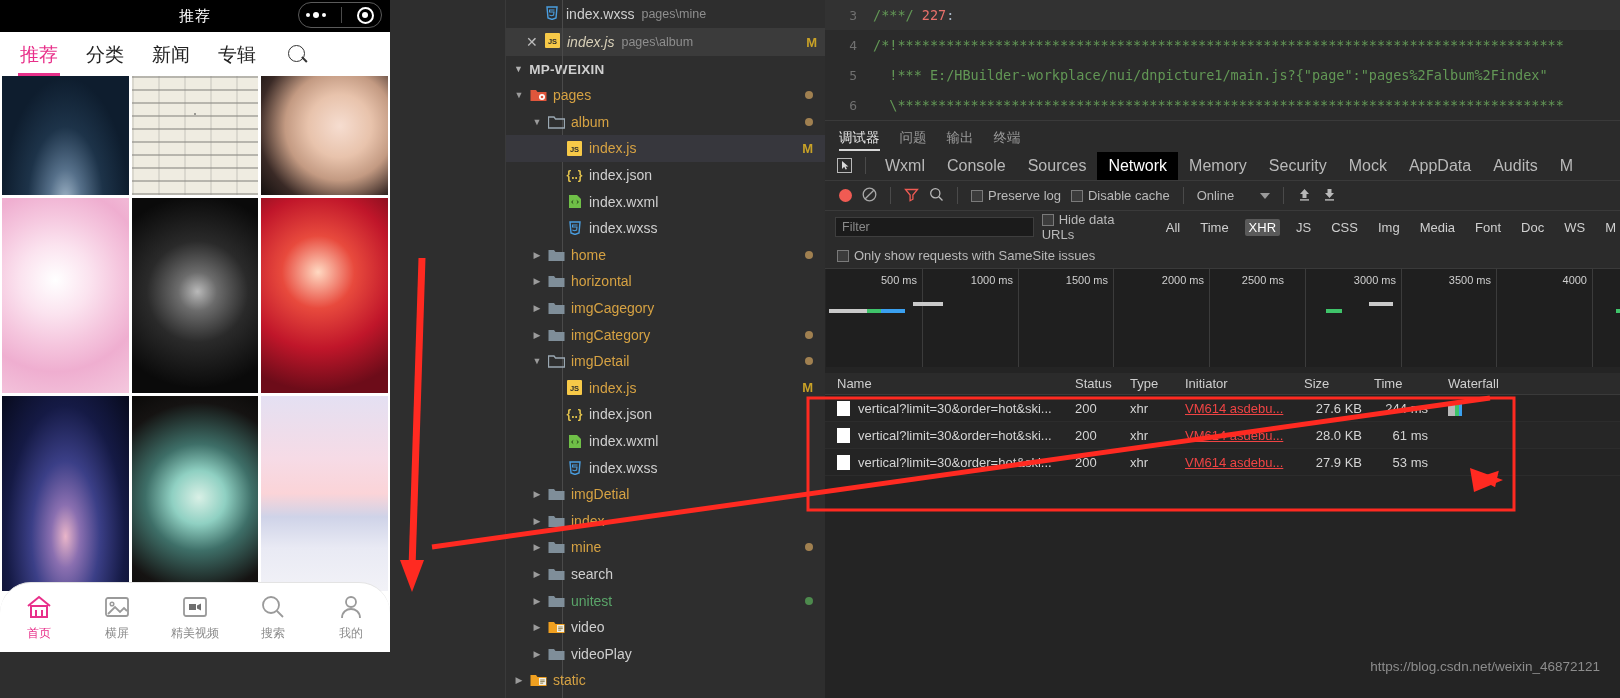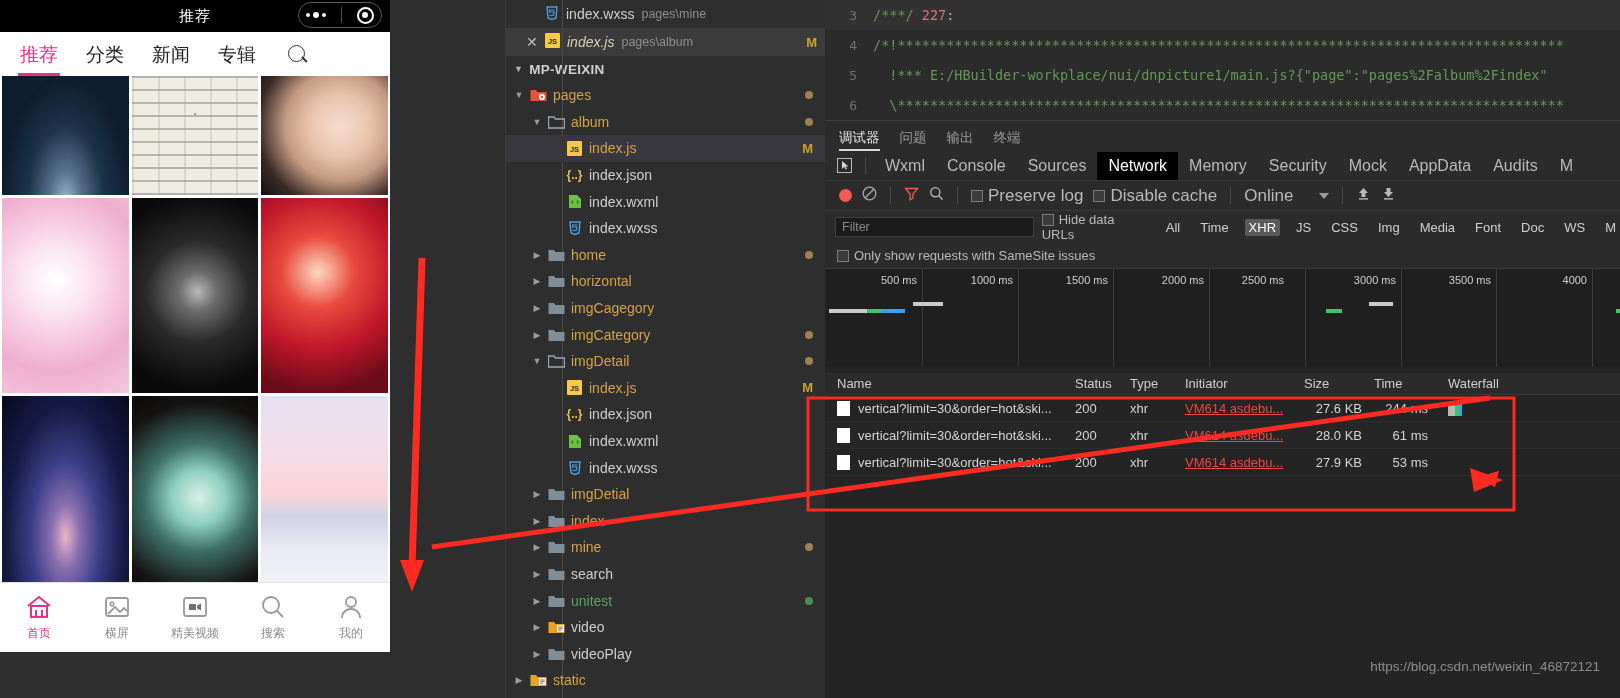--- a/index.html
+++ b/index.html
@@ -80,21 +80,21 @@
       radial-gradient(circle at 45% 38%, #ffd9c2 0%, #e84a3d 26%, #c0162a 55%, #6d0c19 85%),
       linear-gradient(#d3122b, #7a0b1b); }
   .art-avengers { background:
       radial-gradient(ellipse at 50% 72%, #e9b5c9 0%, #8a6fb0 16%, #3b3f87 38%, #151a45 66%, #070a1c 100%); }
   .art-dress { background:
       radial-gradient(circle at 53% 52%, #d9f0e6 0%, #8fd0c2 22%, #3e6f68 44%, #151312 78%, #0a0908 100%); }
   .art-sky { background: linear-gradient(#e4e0f2 0%, #f6dbe6 32%, #fbd4d8 50%, #cfd3e8 62%, #e9eaf4 78%, #f2f2f7 100%); }
 
   .tabbar {
     position: absolute; left: 0; right: 0; bottom: 46px; height: 70px; background: #fff;
-    border-top: 1px solid #e3e3e3; display: flex; align-items: center;
+    border-top: 1px solid #e3e3e3; display: flex; align-items: center; border-radius: 31px;
   }
   .tab { flex: 1; display: flex; flex-direction: column; align-items: center; gap: 4px; }
   .tab .ti { width: 28px; height: 28px; display: block; }
   .tab .tl { font-size: 12px; color: #8c8c8c; }
   .tab.active .tl { color: #e8308a; }
   .phone-bottom { position: absolute; left: 0; right: 0; bottom: 0; height: 46px; background: #2e2e2e; }
 
   
   .gutter { position: absolute; left: 390px; top: 0; width: 115px; height: 698px; background: #2e2e2e; }
 
@@ -140,21 +140,21 @@
   .dt-top .t.active { color: #e8e8e8; }
   .dt-top .t.active::after { content:""; position:absolute; left:0; right:0; bottom:0; height: 2px; background: #d8d8d8; }
 
   .dt-tabs { height: 30px; display: flex; align-items: center; background: #2b2b2b; border-bottom: 1px solid #3a3a3a; padding-left: 6px; }
   .dt-tabs .cursor-ico { width: 26px; display: flex; align-items: center; justify-content: center; }
   .dt-tabs .vline { width: 1px; height: 17px; background: #4a4a4a; margin: 0 8px; }
   .dt-tabs .tb { font-size: 16px; color: #b9b9b9; padding: 5px 11px; }
   .dt-tabs .tb.active { background: #000; color: #fff; }
 
   .dt-ctrl { height: 30px; display: flex; align-items: center; gap: 10px; padding-left: 14px; background: #2b2b2b;
-    border-bottom: 1px solid #3a3a3a; font-size: 17px; color: #b9b9b9; }
+    border-bottom: 1px solid #3a3a3a; font-size: 13px; color: #b9b9b9; }
   .dt-ctrl .sep { width: 1px; height: 17px; background: #4a4a4a; margin: 0 3px; }
   .rec-dot { width: 13px; height: 13px; border-radius: 50%; background: #f05b53; display:block; }
   .ck { width: 12px; height: 12px; border: 1px solid #7a7a7a; background: #3c3c3c; display: inline-block; vertical-align: -2px; margin-right: 5px; }
   .dt-ctrl .lbl { display: flex; align-items: center; }
   .sel-online { display: flex; align-items: center; gap: 26px; }
   .caret { width: 0; height: 0; border-left: 5px solid transparent; border-right: 5px solid transparent; border-top: 6px solid #9a9a9a; }
 
   .dt-filter { height: 32px; display: flex; align-items: center; gap: 8px; padding-left: 10px; background: #2b2b2b; font-size: 13px; color: #b9b9b9; }
   .fbox { width: 200px; height: 20px; background: #1b1b1b; border: 1px solid #3e3e3e; color: #8a8a8a; font-size: 12.5px;
     padding: 0 6px; display: flex; align-items: center; }

